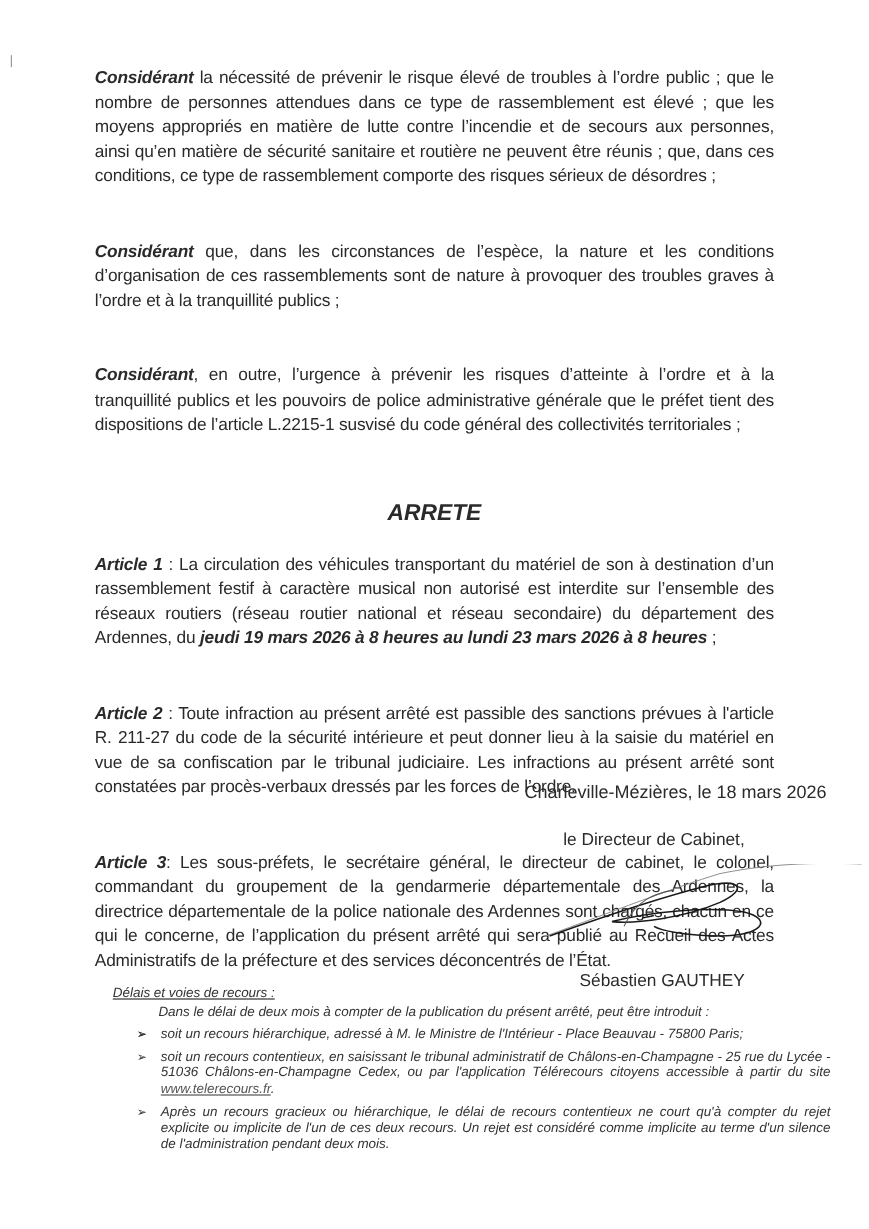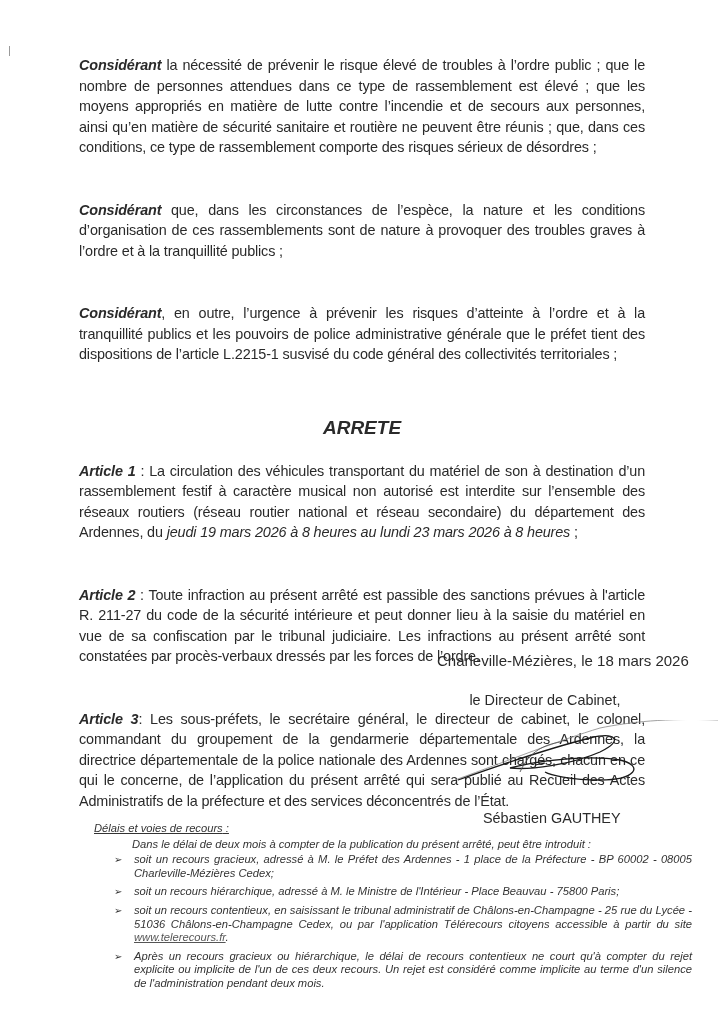--- a/index.html
+++ b/index.html
@@ -12,21 +12,21 @@
     position: absolute; left: 9px; top: 46px; width: 1px; height: 10px; background: #9a9a9a;
   }
   .page {
     position: absolute; left: 68px; top: 44px; width: 588px;
   }
   .para {
     font-size: 14.4px; line-height: 20.5px; text-align: justify; margin: 11px;
     letter-spacing: -0.15px;
   }
   .para b, .para .kw { font-weight: bold; font-style: italic; }
-  .para .bi { font-weight: normal; font-style: italic; }
+  .para .bi { font-weight: bold; font-style: italic; }
   .gap1 { height: 20px; }
   .gap-arrete { height: 42px; }
   .arrete {
     text-align: center; font-weight: bold; font-style: italic; font-size: 19px;
     margin: 0; line-height: 20px;
   }
   .gap-sm { height: 12px; }
   .city {
     position: absolute; left: 437px; top: 651px; font-size: 15px; line-height: 20px;
   }
@@ -93,18 +93,18 @@
   <path d="M70 52 C 80 30, 95 25, 110 22" fill="none" stroke="#555" stroke-width="0.9"></path>
   <path d="M85 45 L 95 43" fill="none" stroke="#1a1a1a" stroke-width="1.2"></path>
 </svg>
 
 <div class="signer">Sébastien GAUTHEY</div>
 
 <div class="recours">
   <p class="heading"><span>Délais et voies de recours</span><span> :</span></p>
   <p class="intro">Dans le délai de deux mois à compter de la publication du présent arrêté, peut être introduit :</p>
   <ul>
-    <li><span class="bullet">➢</span><span>soit un recours gracieux, adressé à M. le Préfet des Ardennes - 1 place de la Préfecture - BP 60002 - 08005 Charleville-Mézières Cedex;</span></li>
+    <li><span class="bullet">➢</span></li>
     <li><span class="bullet">➢</span><span>soit un recours hiérarchique, adressé à M. le Ministre de l'Intérieur - Place Beauvau - 75800 Paris;</span></li>
     <li><span class="bullet">➢</span><span>soit un recours contentieux, en saisissant le tribunal administratif de Châlons-en-Champagne - 25 rue du Lycée - 51036 Châlons-en-Champagne Cedex, ou par l'application Télérecours citoyens accessible à partir du site </span><a>www.telerecours.fr</a><span>.</span></li>
     <li><span class="bullet">➢</span><span>Après un recours gracieux ou hiérarchique, le délai de recours contentieux ne court qu'à compter du rejet explicite ou implicite de l'un de ces deux recours. Un rejet est considéré comme implicite au terme d'un silence de l'administration pendant deux mois.</span></li>
   </ul>
 </div>
 
 </body></html>

